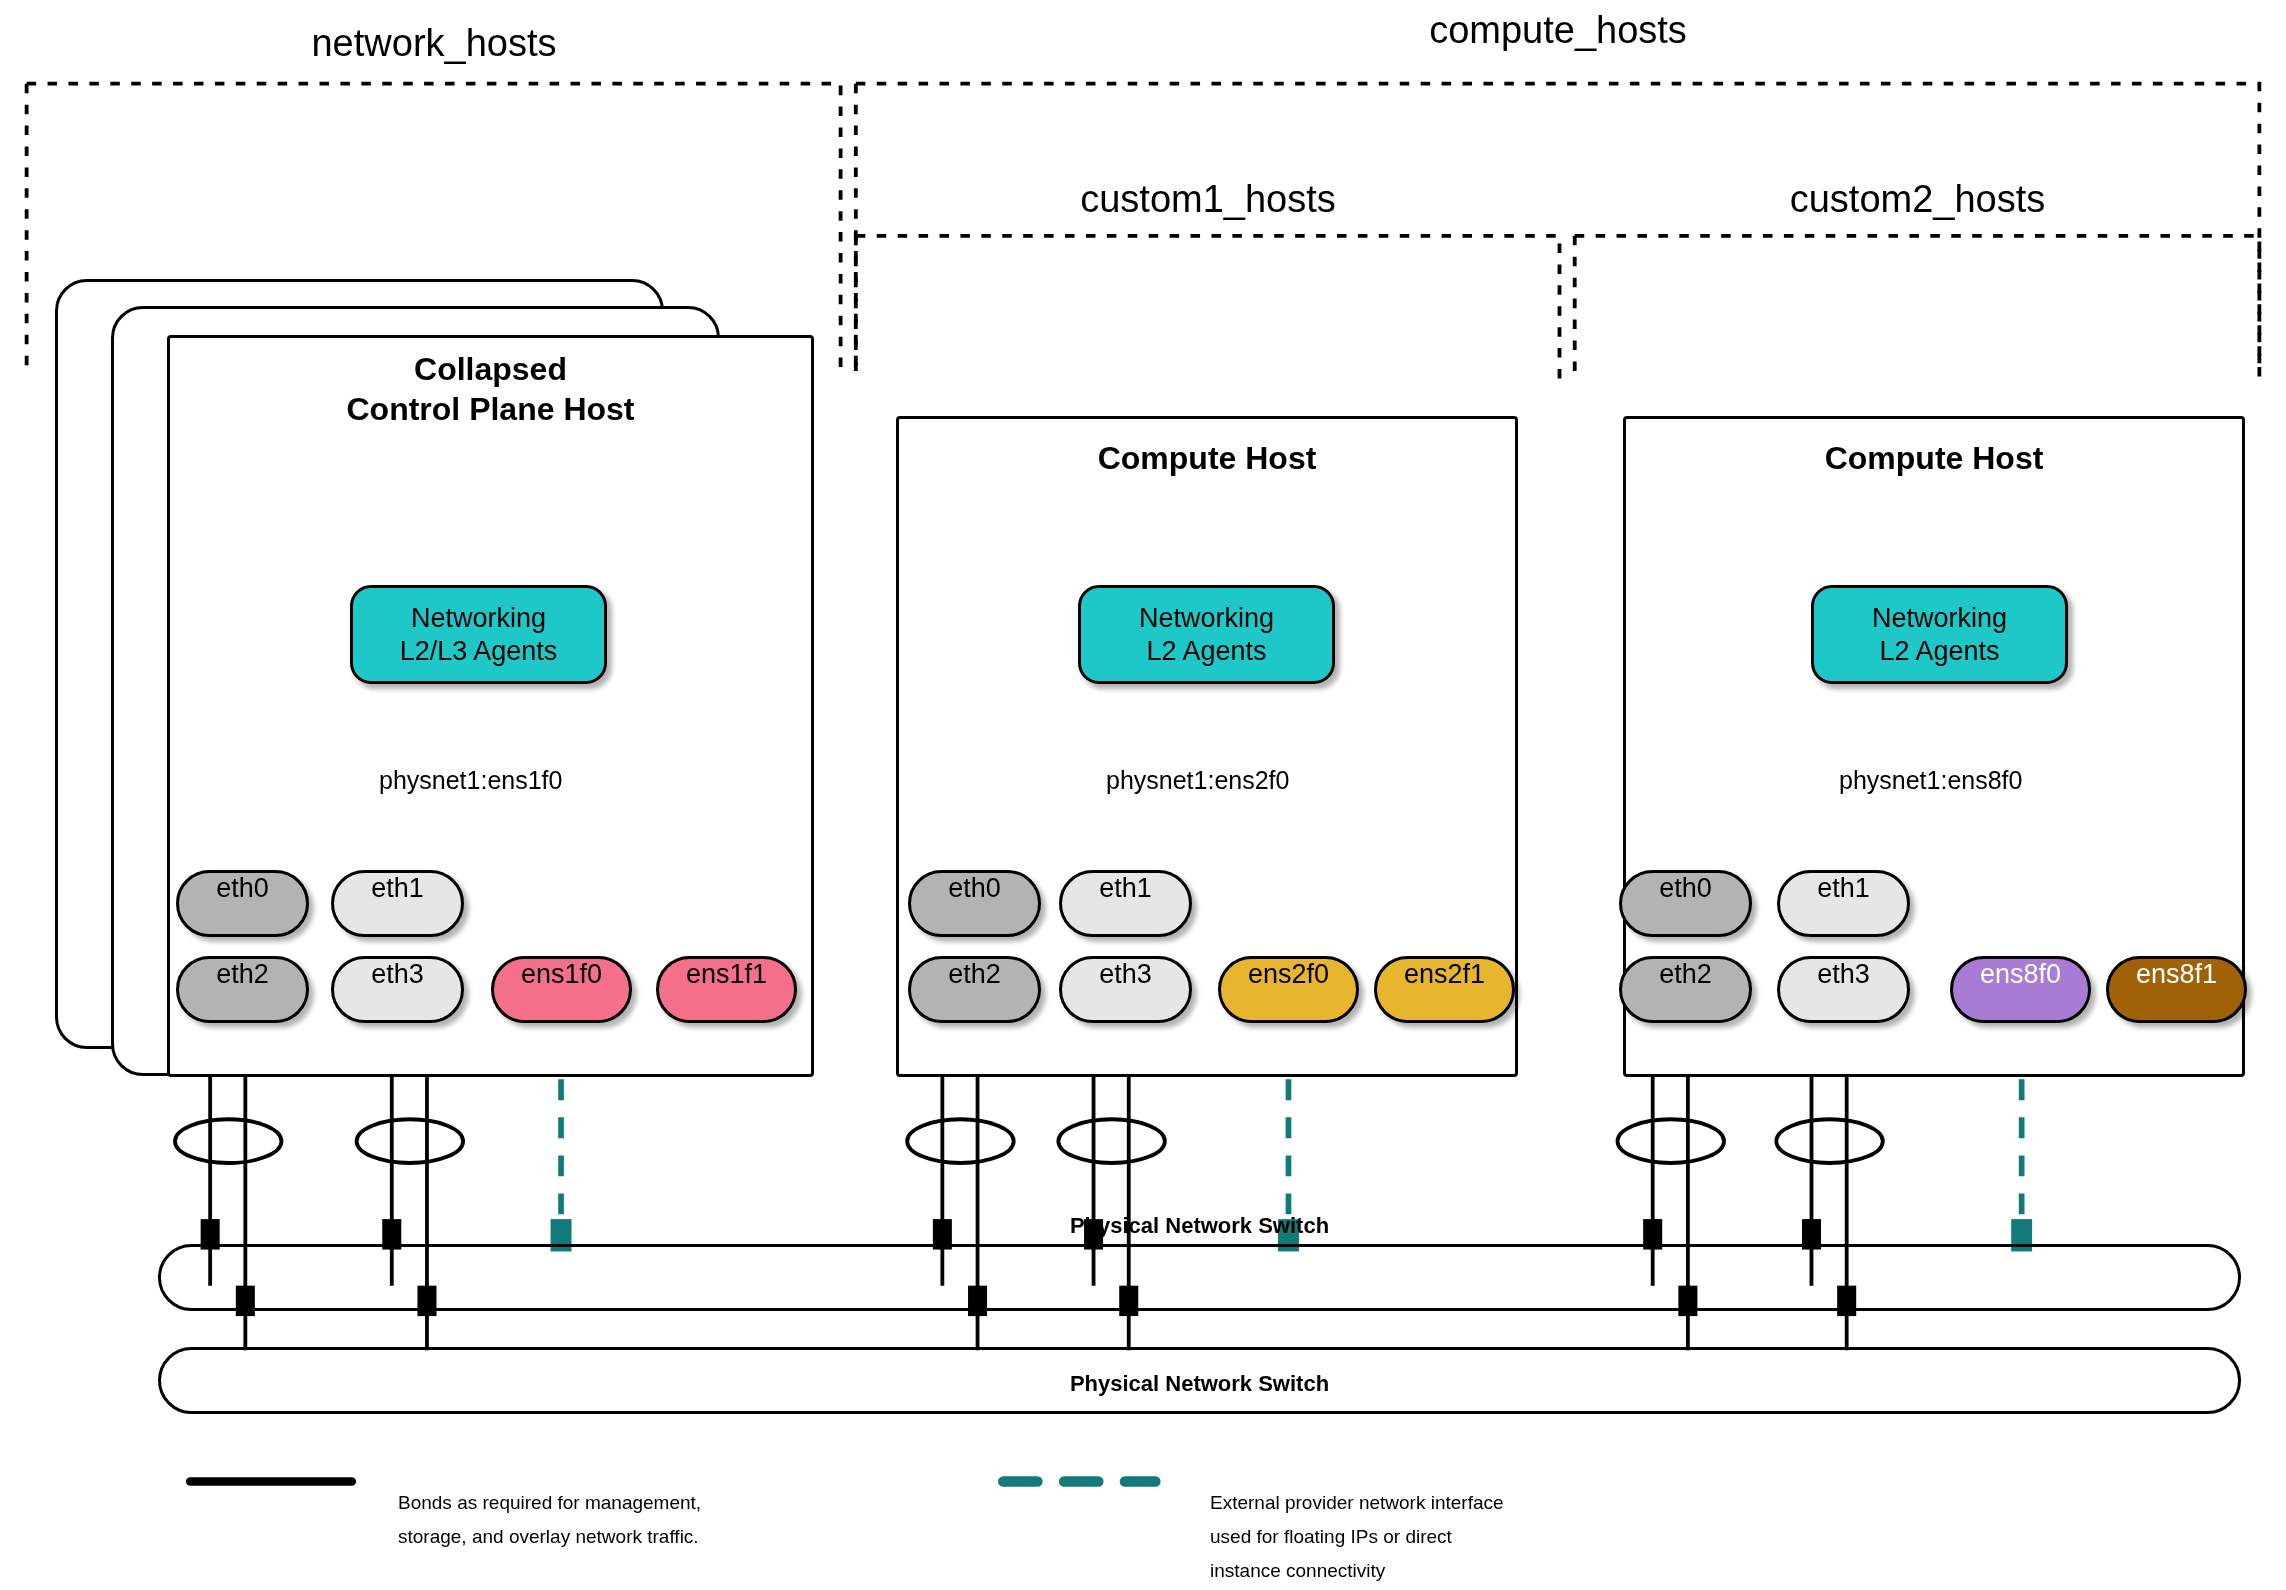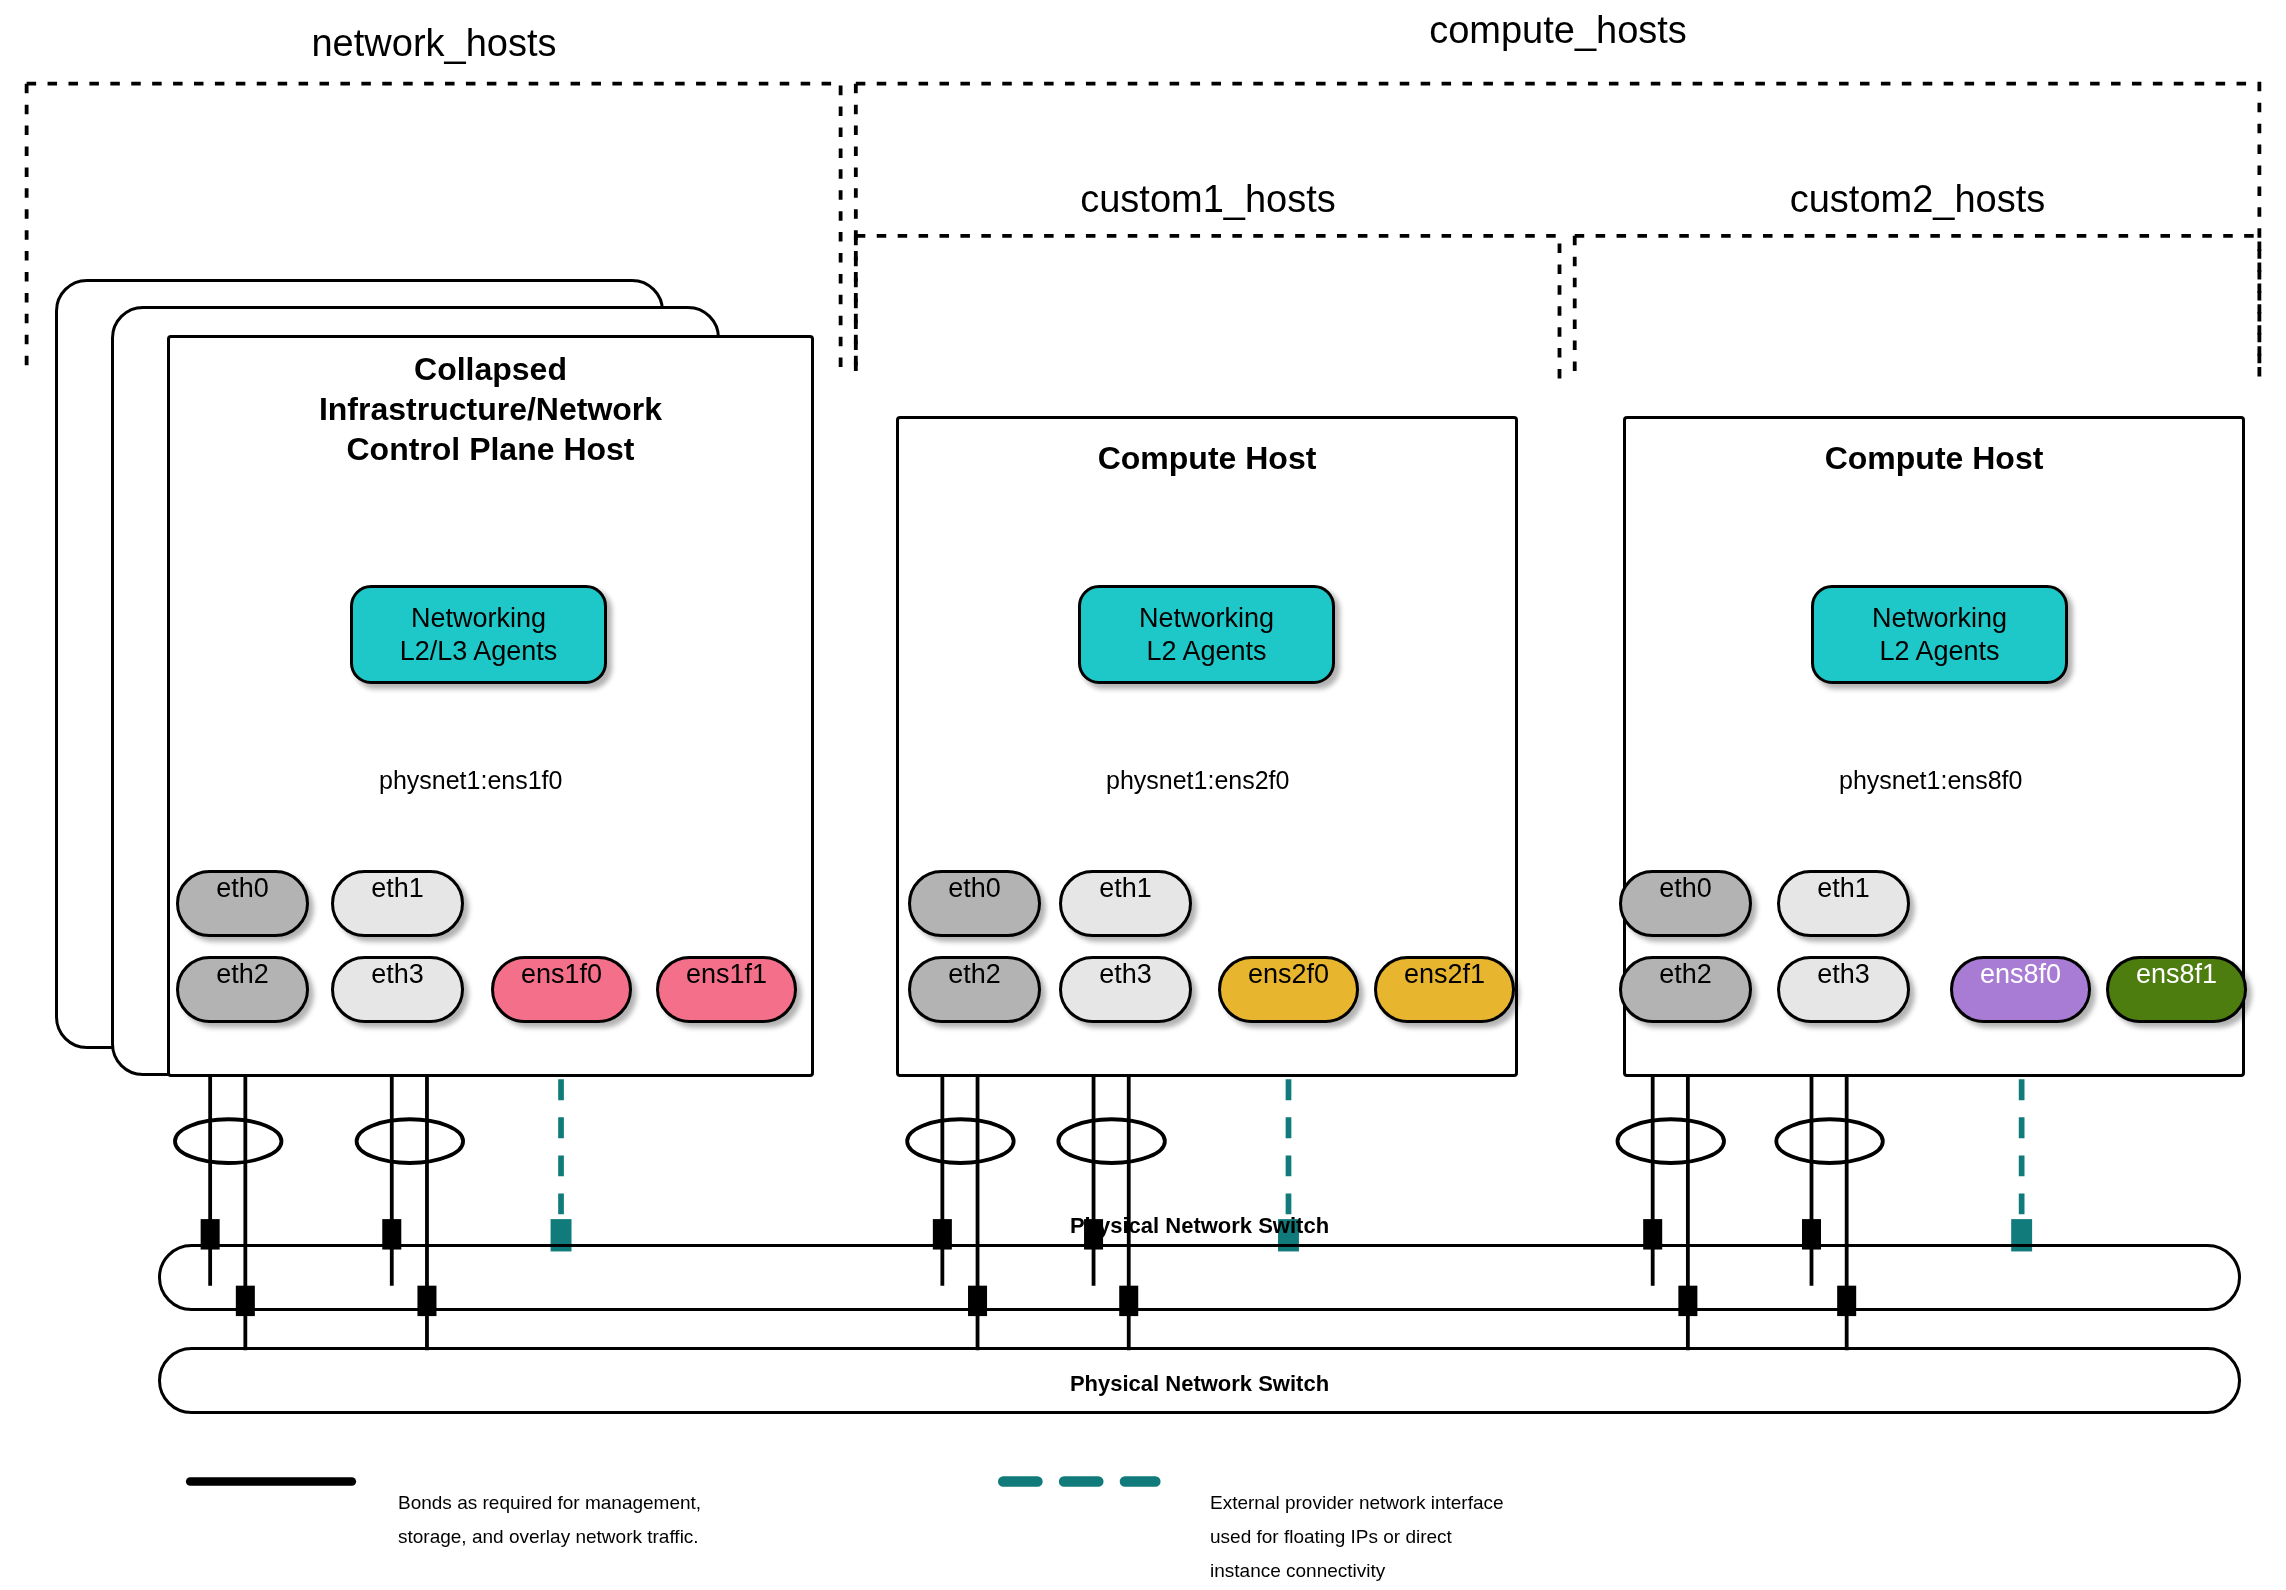--- a/index.html
+++ b/index.html
@@ -190,21 +190,20 @@
   </div>
   <div class="group-caption" style="left:1575px;top:177px;width:685px;">
     <span>custom2_hosts</span>
   </div>
 
   <div class="host-shadow" style="left:55px;top:279px;width:609px;height:770px;"></div>
   <div class="host-shadow" style="left:111px;top:306px;width:609px;height:770px;"></div>
   <div class="host-card" style="left:167px;top:335px;width:647px;height:742px;">
     <div class="host-title" style="top:11.4px;">
       <div>Collapsed</div>
-      <div>Infrastructure/Network</div>
       <div>Control Plane Host</div>
     </div>
   </div>
 
   <div class="agent-pill" style="left:350px;top:585px;width:257px;height:99px;background:#1EC8C8;">
     <div>
       <div>Networking</div>
       <div>L2/L3 Agents</div>
     </div>
   </div>
@@ -287,21 +286,21 @@
   </div>
   <div class="nic" style="left:1619px;top:956px;width:133px;height:67px;background:#B3B3B3;">
     <span>eth2</span>
   </div>
   <div class="nic" style="left:1777px;top:956px;width:133px;height:67px;background:#E6E6E6;">
     <span>eth3</span>
   </div>
   <div class="nic light-text" style="left:1950px;top:956px;width:141px;height:67px;background:#A87BD4;">
     <span>ens8f0</span>
   </div>
-  <div class="nic light-text" style="left:2106px;top:956px;width:141px;height:67px;background:#4d7c0f;">
+  <div class="nic light-text" style="left:2106px;top:956px;width:141px;height:67px;background:#a16207;">
     <span>ens8f1</span>
   </div>
 
   <div class="switch-bar" style="left:158px;top:1244px;width:2083px;height:67px;">
     <div class="switch-label" style="top:-34px;">
       <span>Physical Network Switch</span>
     </div>
   </div>
   <div class="switch-bar" style="left:158px;top:1347px;width:2083px;height:67px;">
     <div class="switch-label" style="top:21px;">

